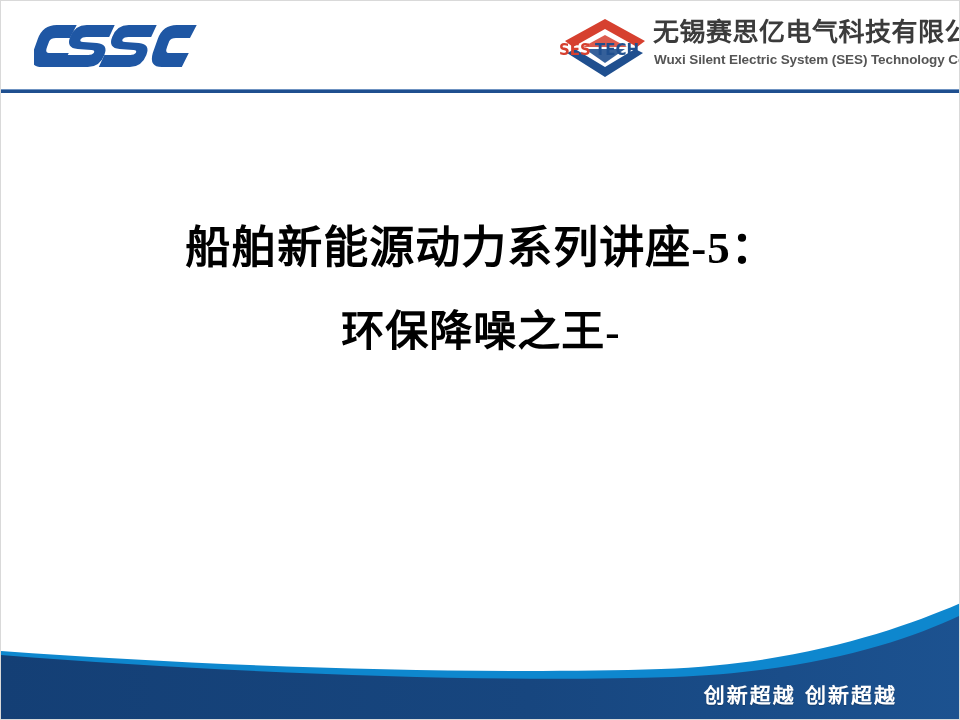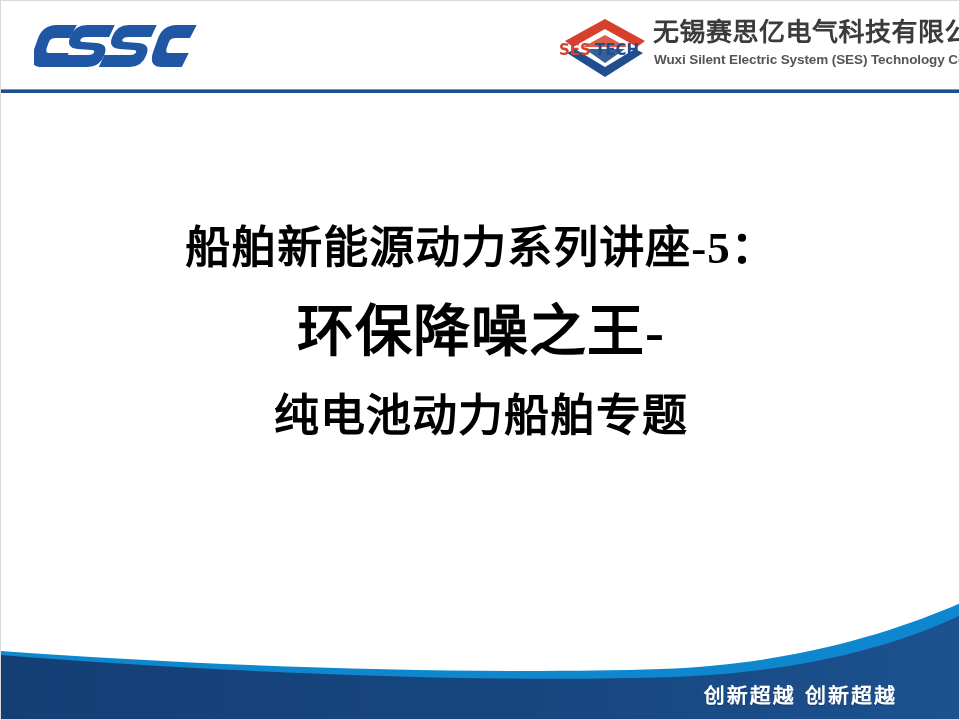--- a/index.html
+++ b/index.html
@@ -117,21 +117,21 @@
   .title-line {
     color: #000000;
     font-weight: bold;
     font-size: 45px;
     line-height: 84px;
     letter-spacing: 1px;
     white-space: nowrap;
     font-family: Liberation Serif, serif;
   }
   #title-line-1 { font-size: 45px; }
-  #title-line-2 { font-size: 57px; }
+  #title-line-2 { font-size: 43px; }
   #title-line-3 { font-size: 45px; }
 
   
   #waves {
     position: absolute;
     left: 0;
     bottom: 0;
     width: 960px;
     height: 130px;
     z-index: 2;
@@ -199,21 +199,20 @@
         <div id="ses-en">Wuxi Silent Electric System (SES) Technology Co., Ltd.</div>
       </div>
     </div>
   </div>
 
   <div id="header-rule"></div>
 
   <div id="title-block">
     <div class="title-line" id="title-line-1">船舶新能源动力系列讲座-5：</div>
     <div class="title-line" id="title-line-2">环保降噪之王-</div>
-    <div class="title-line" id="title-line-3">纯电池动力船舶专题</div>
   </div>
 
   <div id="waves">
     <svg width="960" height="130" viewBox="0 0 960 130" xmlns="http://www.w3.org/2000/svg" preserveAspectRatio="none">
       <defs>
         <linearGradient id="navyGrad" x1="0" y1="0" x2="1" y2="0">
           <stop offset="0%" stop-color="#143f75"></stop>
           <stop offset="55%" stop-color="#17467f"></stop>
           <stop offset="100%" stop-color="#1c5290"></stop>
         </linearGradient>

